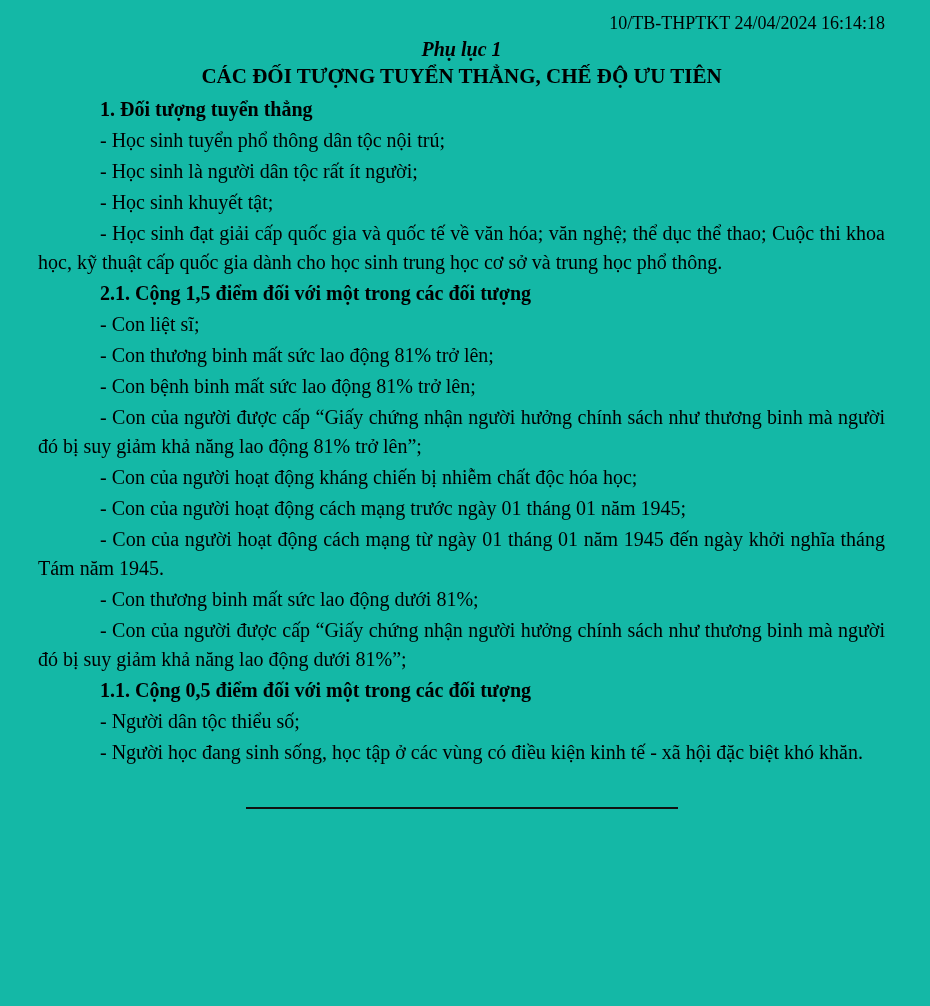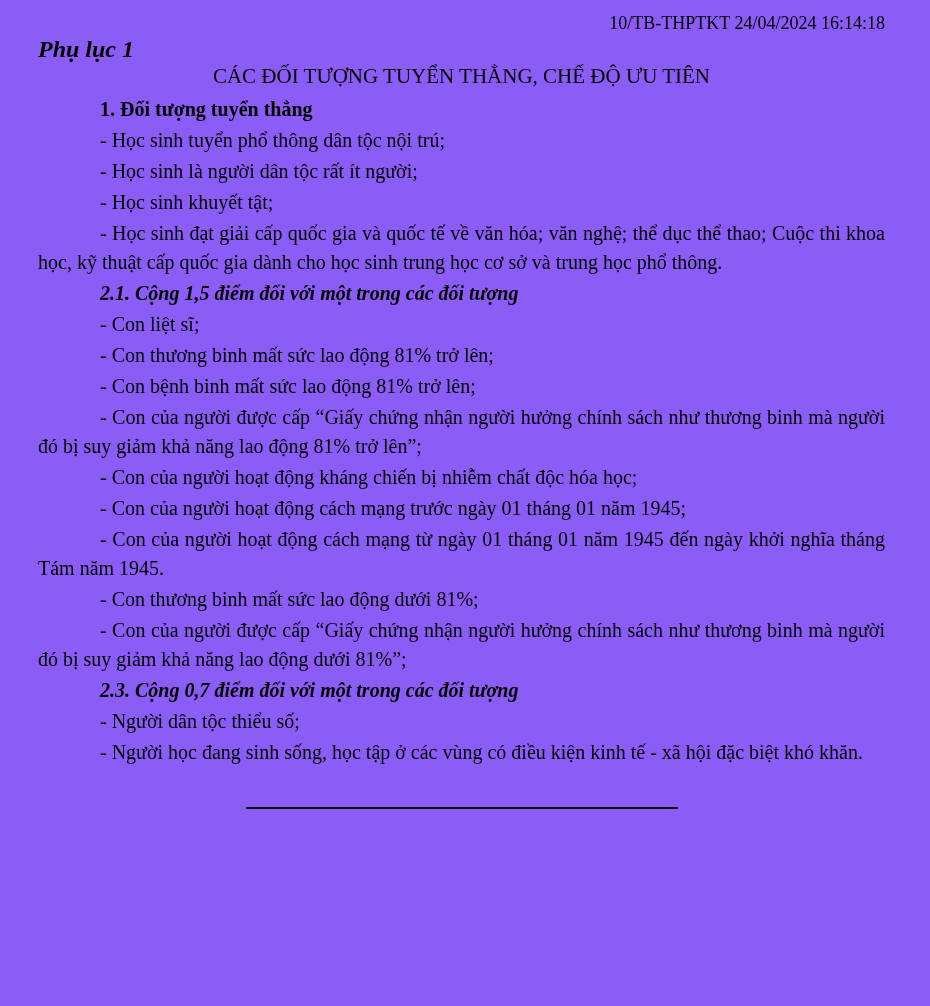--- a/index.html
+++ b/index.html
@@ -6,61 +6,61 @@
   html, body {
     margin: 0;
     padding: 0;
     background: #ffffff;
   }
   .page {
     position: relative;
     width: 930px;
     height: 1006px;
     box-sizing: border-box;
-    background: #8b5cf6;
+    background: #14b8a6;
     color: #000000;
     font-family: "Liberation Serif", "DejaVu Serif", serif;
     font-size: 20px;
     line-height: 29px;
     padding: 12px 45px 0 38px;
     overflow: hidden;
   }
   .stamp {
     text-align: right;
     font-size: 18px;
     line-height: 22px;
     margin-bottom: 2px;
     white-space: nowrap;
   }
   .appendix {
+    text-align: center;
     font-weight: 700;
     font-style: italic;
-    font-size: 24px;
+    font-size: 20px;
     line-height: 26px;
   }
   .doc-title {
     text-align: center;
-    font-weight: 400;
+    font-weight: 700;
     font-size: 21px;
     line-height: 28px;
     margin-bottom: 5px;
   }
   p.para, p.heading, p.subheading {
     margin: 0 0 2px 0;
     text-indent: 62px;
   }
   p.para {
     text-align: justify;
   }
   p.heading {
     font-weight: 700;
   }
   p.subheading {
     font-weight: 700;
-    font-style: italic;
   }
   .footer-rule {
     width: 432px;
     height: 0;
     border-top: 2px solid #111111;
     margin: 40px auto 0 auto;
   }
 </style>
 </head>
 <body>
@@ -88,20 +88,20 @@
   <p class="para">- Con bệnh binh mất sức lao động 81% trở lên;</p>
   <p class="para">- Con của người được cấp “Giấy chứng nhận người hưởng chính sách như thương binh mà người đó bị suy giảm khả năng lao động 81% trở lên”;</p>
   <p class="para">- Con của người hoạt động kháng chiến bị nhiễm chất độc hóa học;</p>
   <p class="para">- Con của người hoạt động cách mạng trước ngày 01 tháng 01 năm 1945;</p>
   <p class="para">- Con của người hoạt động cách mạng từ ngày 01 tháng 01 năm 1945 đến ngày khởi nghĩa tháng Tám năm 1945.</p>
 
 
   <p class="para">- Con thương binh mất sức lao động dưới 81%;</p>
   <p class="para">- Con của người được cấp “Giấy chứng nhận người hưởng chính sách như thương binh mà người đó bị suy giảm khả năng lao động dưới 81%”;</p>
 
-  <p class="subheading">2.3. Cộng 0,7 điểm đối với một trong các đối tượng</p>
+  <p class="subheading">1.1. Cộng 0,5 điểm đối với một trong các đối tượng</p>
 
   <p class="para">- Người dân tộc thiểu số;</p>
   <p class="para">- Người học đang sinh sống, học tập ở các vùng có điều kiện kinh tế - xã hội đặc biệt khó khăn.</p>
 
   <div class="footer-rule"></div>
 
 </div>
 
 </body></html>

